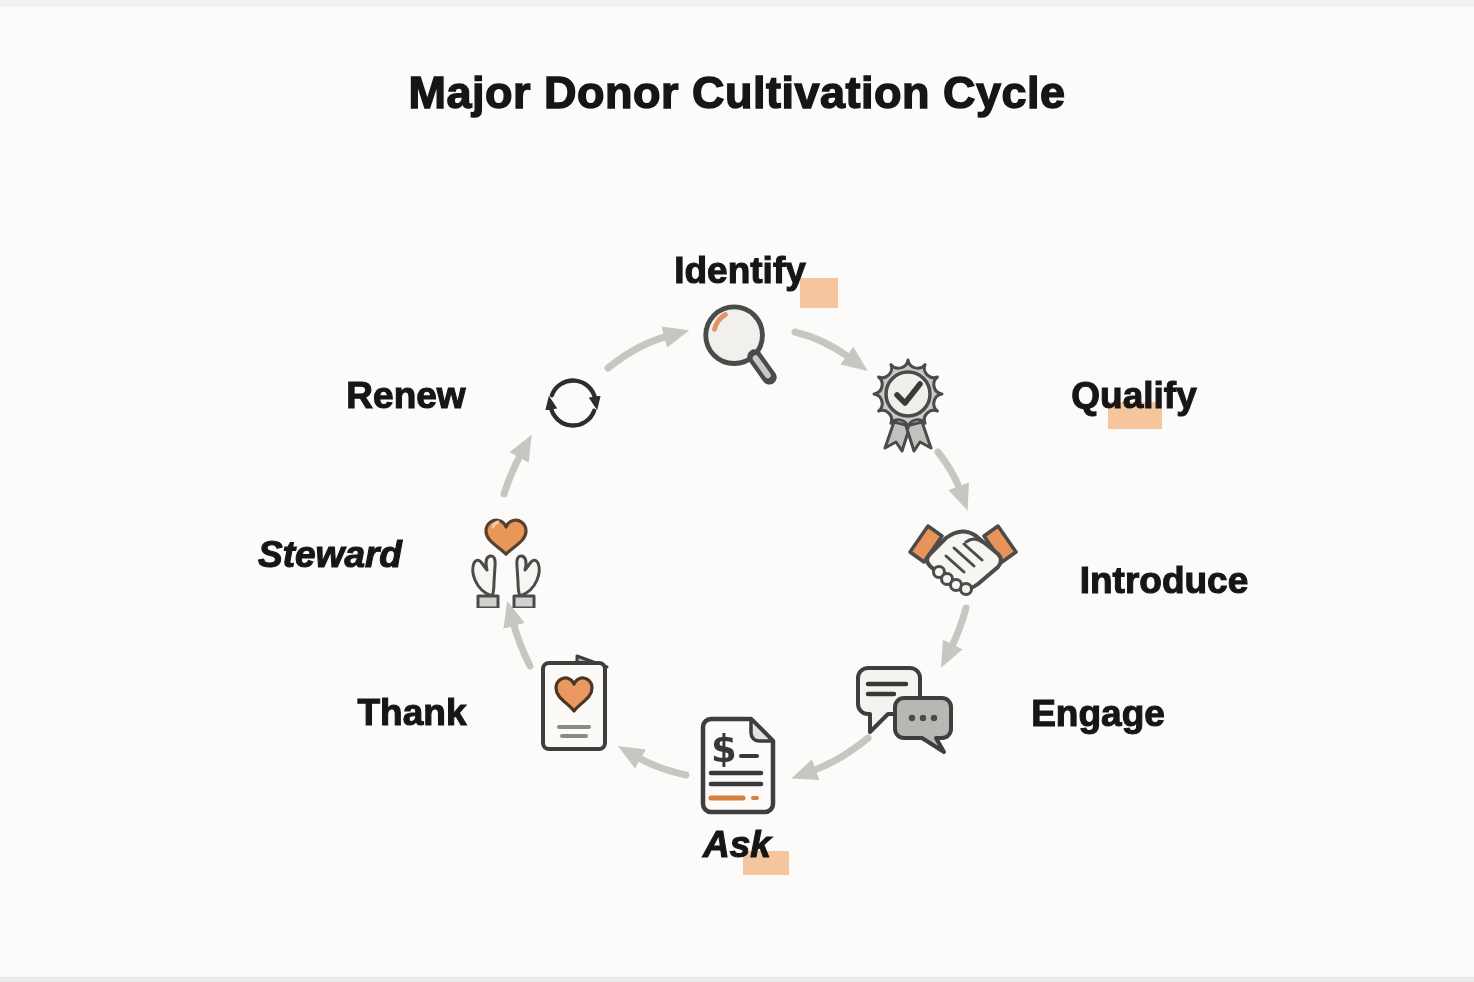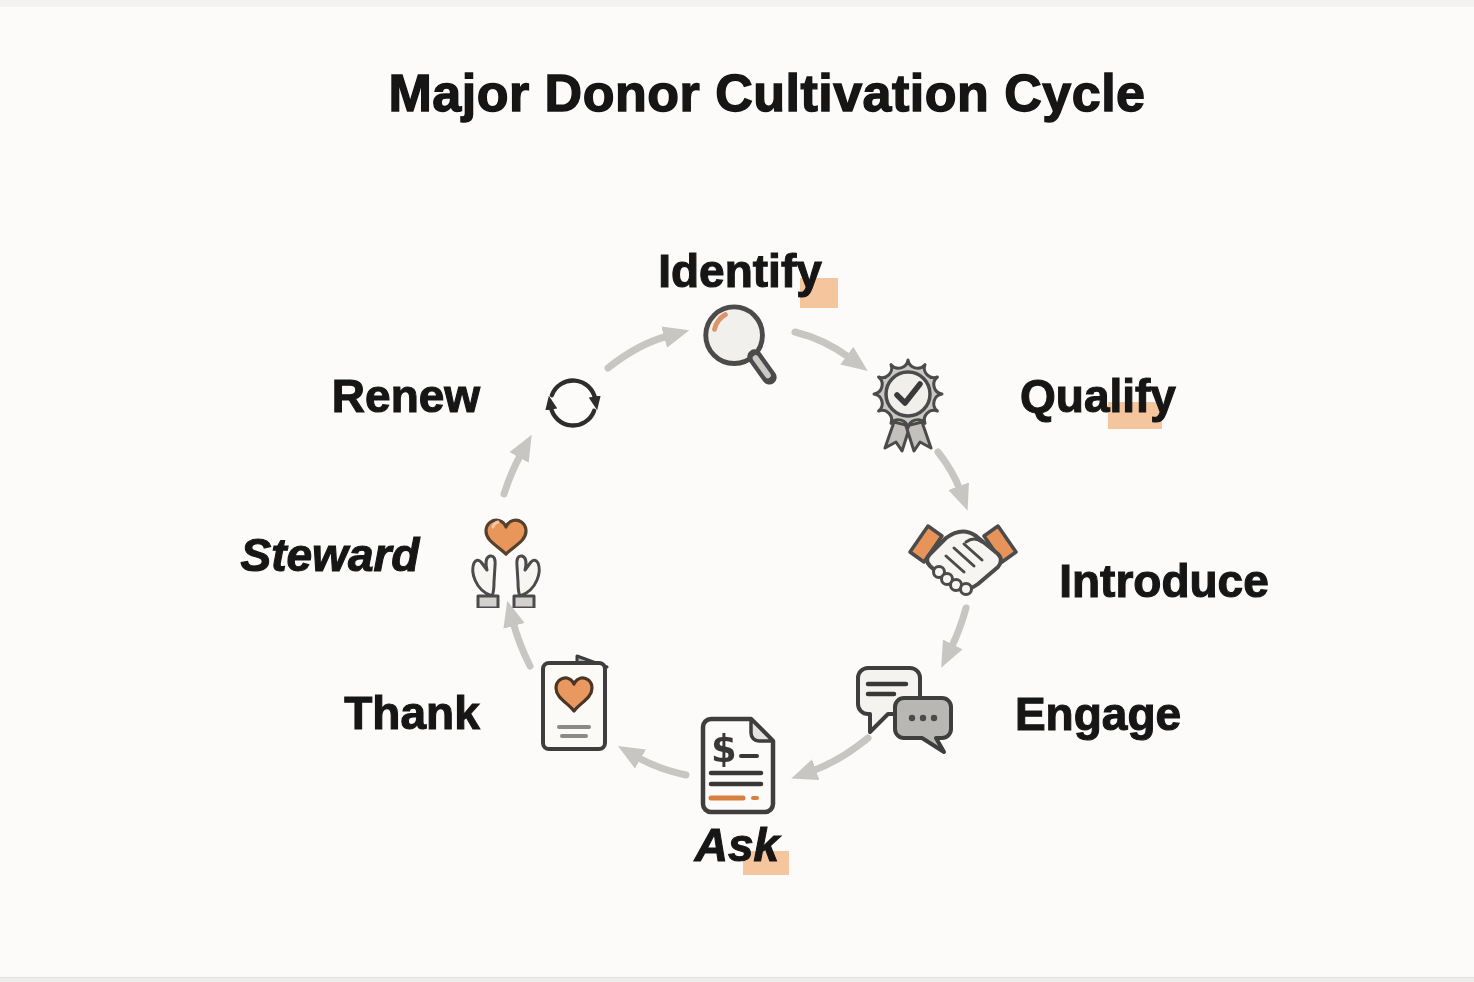--- a/index.html
+++ b/index.html
@@ -8,35 +8,35 @@
     position:relative;
     background:#fcfbfa;
     font-family:"Liberation Sans", sans-serif;
     color:#161616;
   }
   .edge { position:absolute; left:0; right:0; }
   .edge-top { top:0; height:7px; background:#f3f2f1; }
   .edge-bottom { bottom:0; height:5px; background:#edecEB; border-top:1px solid #e4e3e2; }
 
   .title {
-    position:absolute; left:767px; top:93px;
+    position:absolute; left:737px; top:93px;
     transform:translate(-50%,-50%);
-    font-size:52px; font-weight:700; letter-spacing:0.5px;
+    font-size:45px; font-weight:700; letter-spacing:0.5px;
     -webkit-text-stroke:1.4px #141414;
     white-space:nowrap;
   }
 
   .label {
     position:absolute; transform:translate(-50%,-50%);
-    font-size:46px; font-weight:700; white-space:nowrap;
+    font-size:37px; font-weight:700; white-space:nowrap;
     -webkit-text-stroke:1.1px #161616;
     z-index:3;
   }
   .lbl-identify  { left:740px;  top:271px; }
-  .lbl-qualify   { left:1098px; top:396px; }
+  .lbl-qualify   { left:1134px; top:396px; }
   .lbl-introduce { left:1164px; top:556px;margin-top:25px; }
   .lbl-engage    { left:1079px; top:714px;margin-left:19px; }
   .lbl-ask       { left:737px;  top:845px;font-style:italic; }
   .lbl-thank     { left:412px;  top:713px; }
   .lbl-steward   { left:330px;  top:555px;font-style:italic; }
   .lbl-renew     { left:406px;  top:396px; }
 
   .hl { position:absolute; background:#f3bb8c; opacity:0.85; z-index:2; }
   .hl-identify { left:800px;  top:278px; width:38px; height:30px; }
   .hl-qualify  { left:1108px; top:402px; width:54px; height:27px; }

